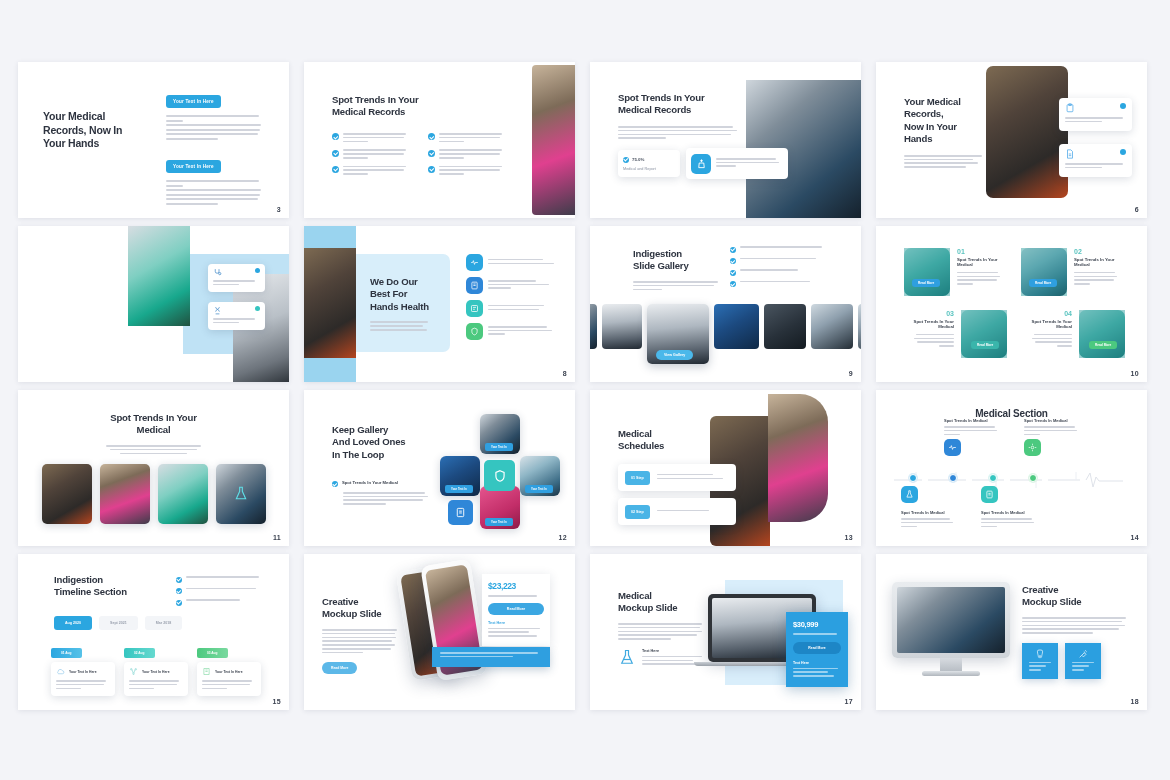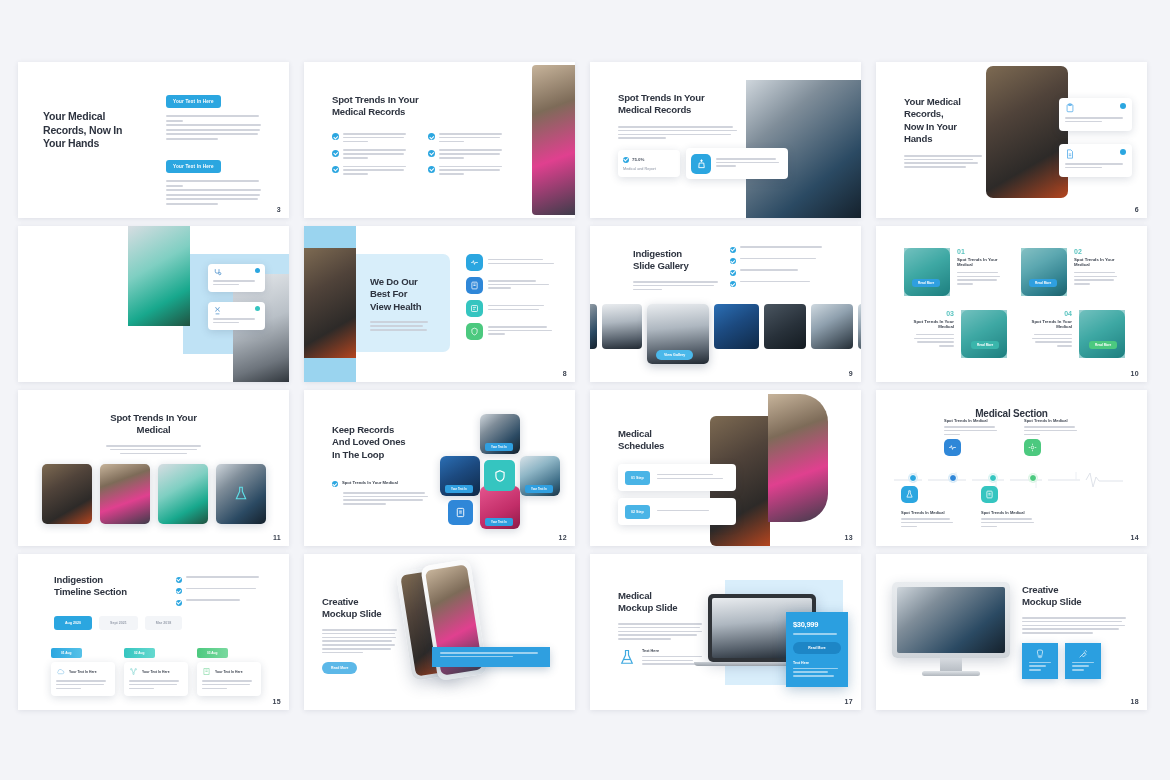--- a/index.html
+++ b/index.html
@@ -293,21 +293,21 @@
     </div>
     <div class="pg"></div>
   </div>
 
   <div class="slide">
     <div style="position:absolute;left:0;top:0;width:52px;height:156px;background:#9ad4ef;"></div>
     <div class="photo p-lab" style="position:absolute;left:0;top:22px;width:52px;height:110px;"></div>
     <div style="position:absolute;left:52px;top:28px;width:94px;height:98px;background:#d8eefa;border-radius:0 7px 7px 0;padding:22px 14px;">
       <div class="title t13" style="white-space:pre-line">We Do Our
 Best For
-View Health</div>
+Hands Health</div>
       <div class="lines sm" style="margin-top:8px">
           <i style="width:88%"></i>
           <i style="width:80%"></i>
           <i style="width:86%"></i>
         </div>
     </div>
     <div style="position:absolute;left:162px;top:28px;width:100px;">
       <div style="display:flex;gap:5px;align-items:center;margin-bottom:6px">
         <span class="icon-sq" style="width:17px;height:17px;background:#2ba6e0;flex:0 0 auto">
             <svg width="9" height="9" viewBox="0 0 24 24" fill="none" stroke="#fff" stroke-width="2">
@@ -498,21 +498,21 @@
               <path d="M10 2h4v6l5 11H5l5-11z"></path>
             </svg>
           </span>
       </div>
     </div>
     <div class="pg">11</div>
   </div>
 
   <div class="slide">
     <div style="position:absolute;left:28px;top:34px;width:100px;">
-      <div class="title t13" style="white-space:pre-line">Keep Records
+      <div class="title t13" style="white-space:pre-line">Keep Gallery
 And Loved Ones
 In The Loop</div>
       <div class="bullet" style="margin-top:19px">
         <span class="dot" style="width:6px;height:6px"></span>
         <span style="font-size:4.2px;font-weight:700;color:#3d4450">Spot Trends In Your Medical</span>
       </div>
       <div class="lines sm" style="margin-left:11px">
           <i style="width:92%"></i>
           <i style="width:95%"></i>
           <i style="width:90%"></i>
@@ -755,20 +755,33 @@
       <span style="display:inline-block;margin-top:7px;background:#5cb8e8;color:#fff;font-size:3.4px;font-weight:700;padding:4px 9px;border-radius:8px">Read More</span>
     </div>
 
     <div style="position:absolute;left:100px;top:14px;width:48px;height:110px;background:linear-gradient(160deg,#f6f7f8,#d2d6da);border-radius:9px;transform:rotate(-9deg);box-shadow:0 5px 16px rgba(30,50,80,.22)">
       <div class="photo p-lab" style="position:absolute;inset:4px;border-radius:6px"></div>
     </div>
     <div style="position:absolute;left:125px;top:8px;width:50px;height:116px;background:linear-gradient(160deg,#fdfdfd,#dfe3e7);border-radius:9px;transform:rotate(-9deg);box-shadow:0 5px 16px rgba(30,50,80,.22)">
       <div class="photo p-bp" style="position:absolute;inset:5px 4px;border-radius:6px"></div>
     </div>
 
+    <div style="position:absolute;left:178px;top:20px;width:68px;height:72px;background:#fff;box-shadow:0 2px 10px rgba(30,50,80,.13);padding:7px 6px;">
+      <div style="font-size:8.5px;font-weight:700;color:#2ba6e0;letter-spacing:-.4px">$23,223</div>
+      <div class="lines sm" style="margin-top:4px">
+          <i style="width:88%"></i>
+        </div>
+      <span style="display:block;margin-top:6px;background:#3ba7e2;color:#fff;font-size:3.6px;font-weight:700;padding:4px 0;border-radius:9px;text-align:center">Read More</span>
+      <div style="font-size:3.8px;font-weight:700;color:#3ba7e2;margin-top:6px">Text Here</div>
+      <div class="lines sm" style="margin-top:3px">
+          <i style="width:92%"></i>
+          <i style="width:74%"></i>
+          <i style="width:88%"></i>
+        </div>
+    </div>
 
     <div style="position:absolute;left:128px;top:93px;width:118px;height:20px;background:#2f9fe0;box-shadow:0 3px 9px rgba(30,70,110,.25);padding:5px 8px">
       <span class="lines sm wt" style="display:block">
           <i style="width:96%"></i>
           <i style="width:72%"></i>
         </span>
     </div>
     <div class="pg"></div>
   </div>
 

